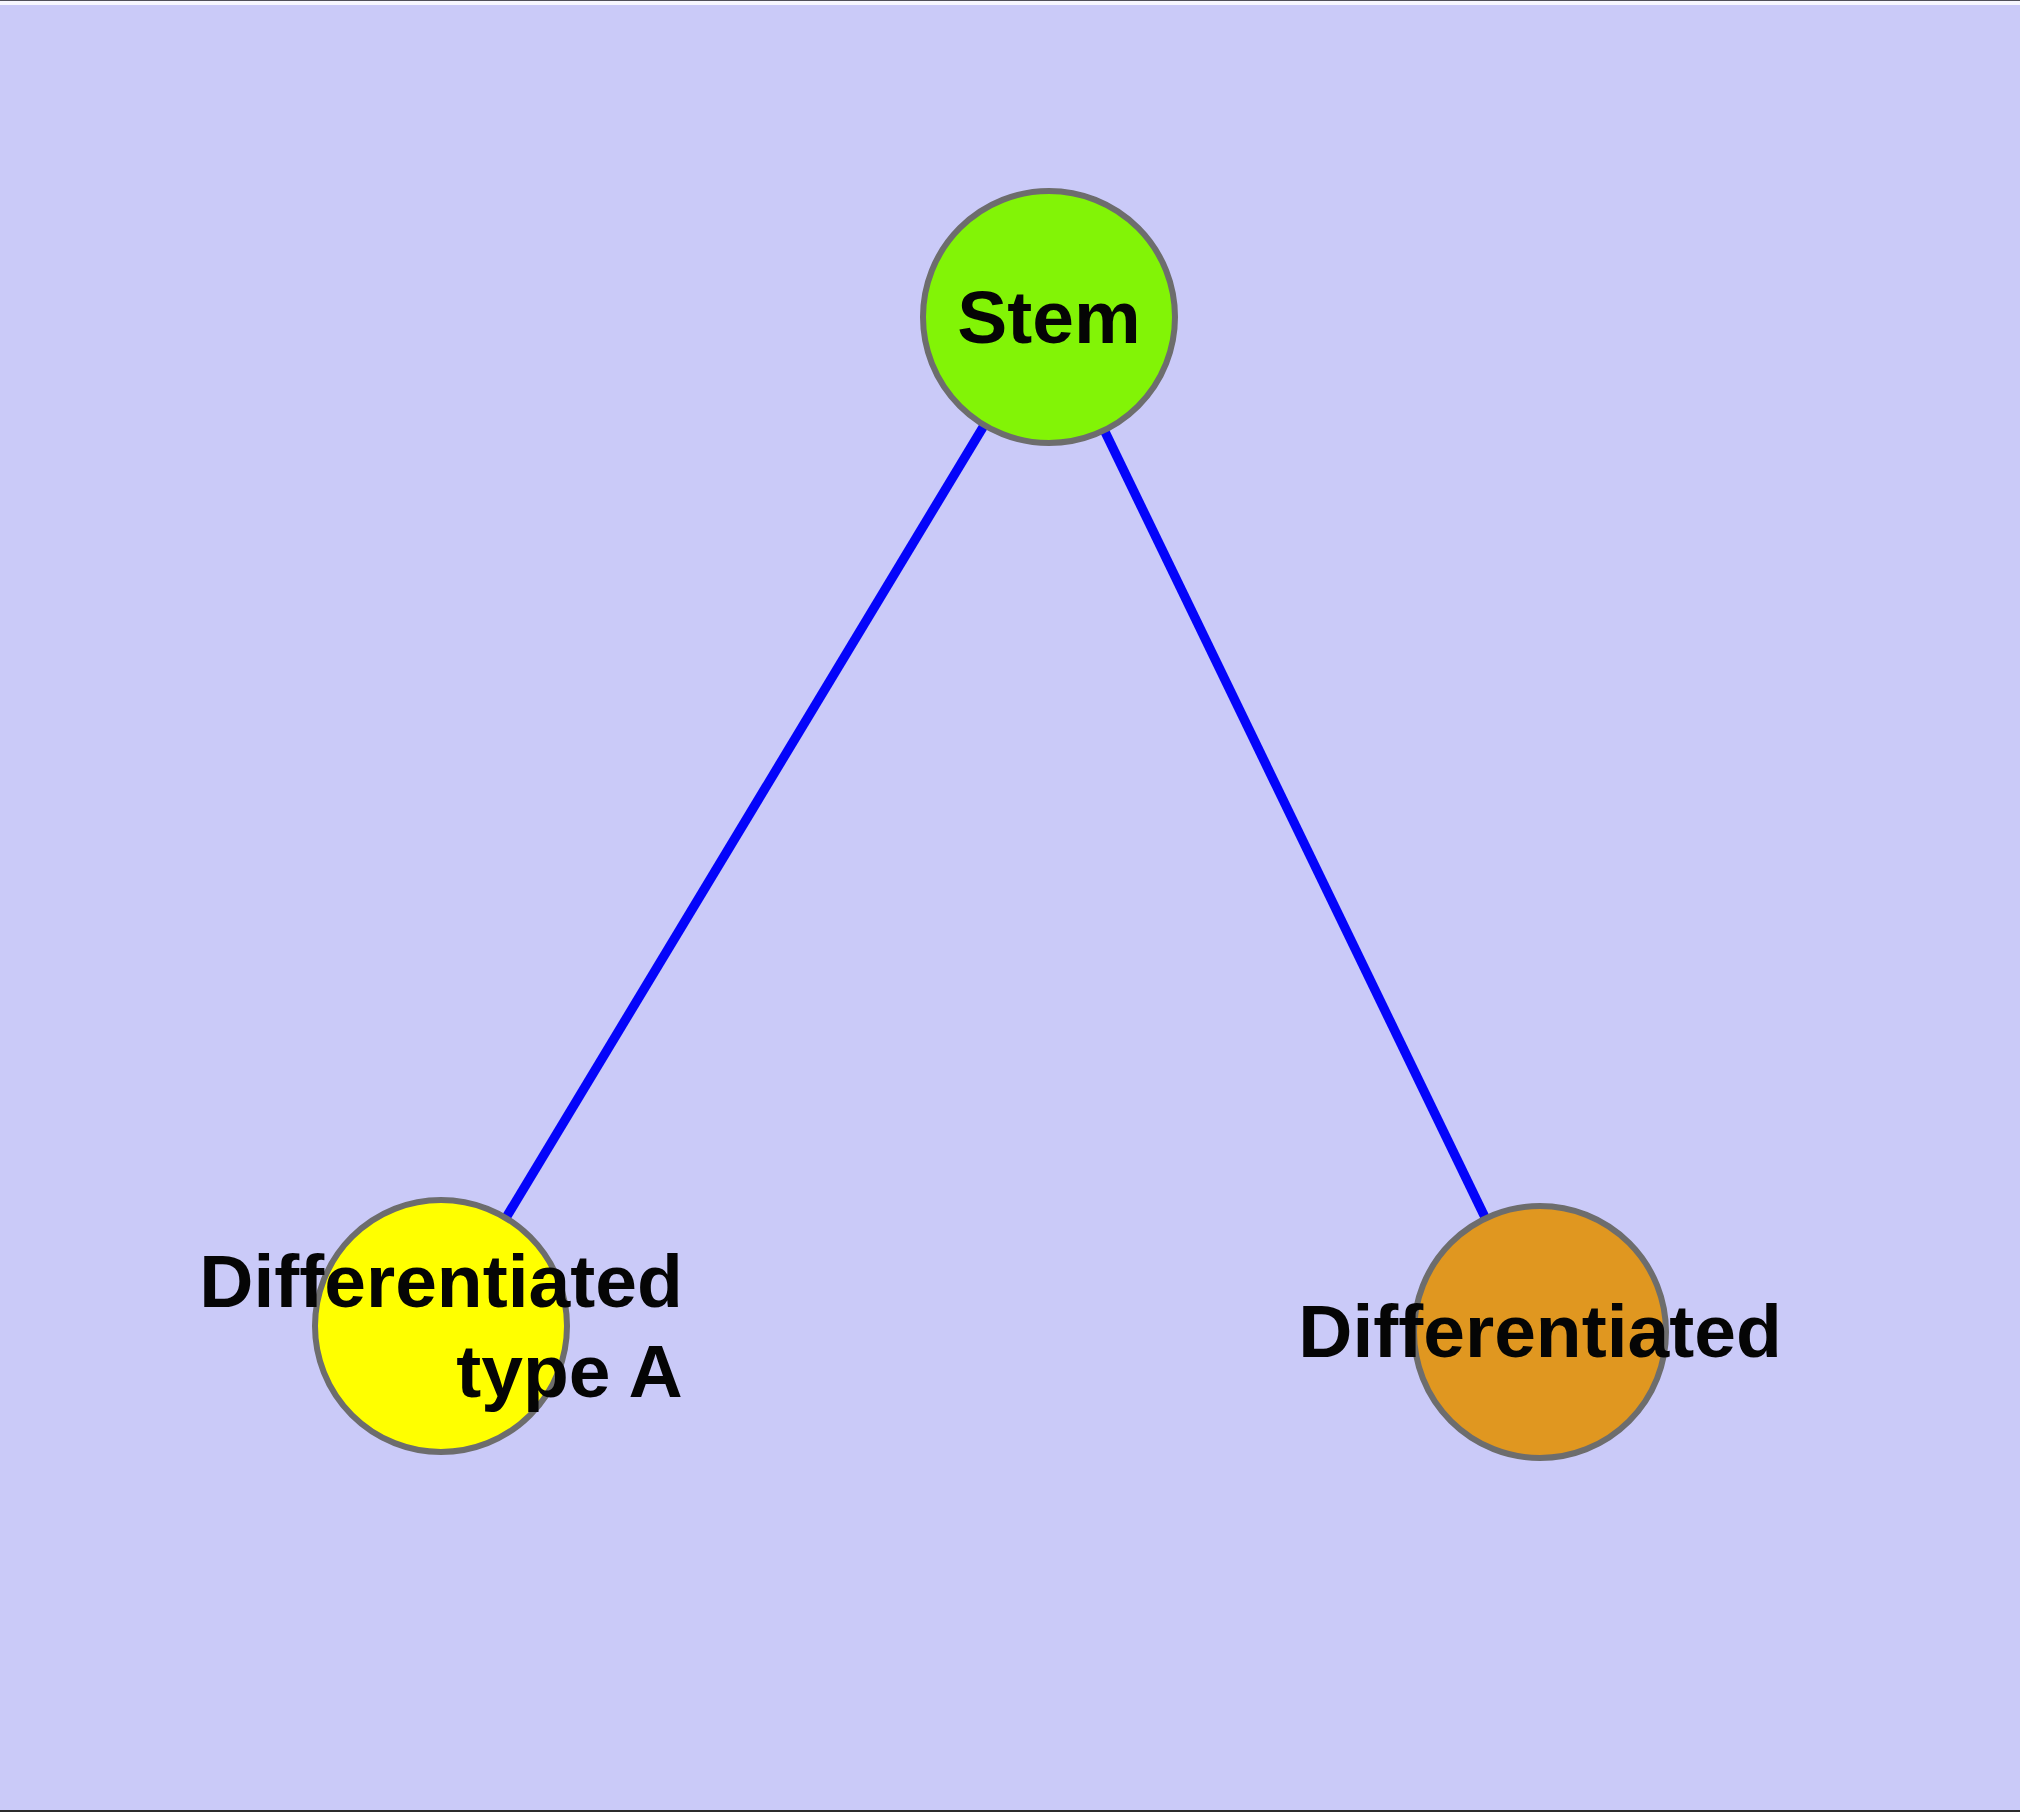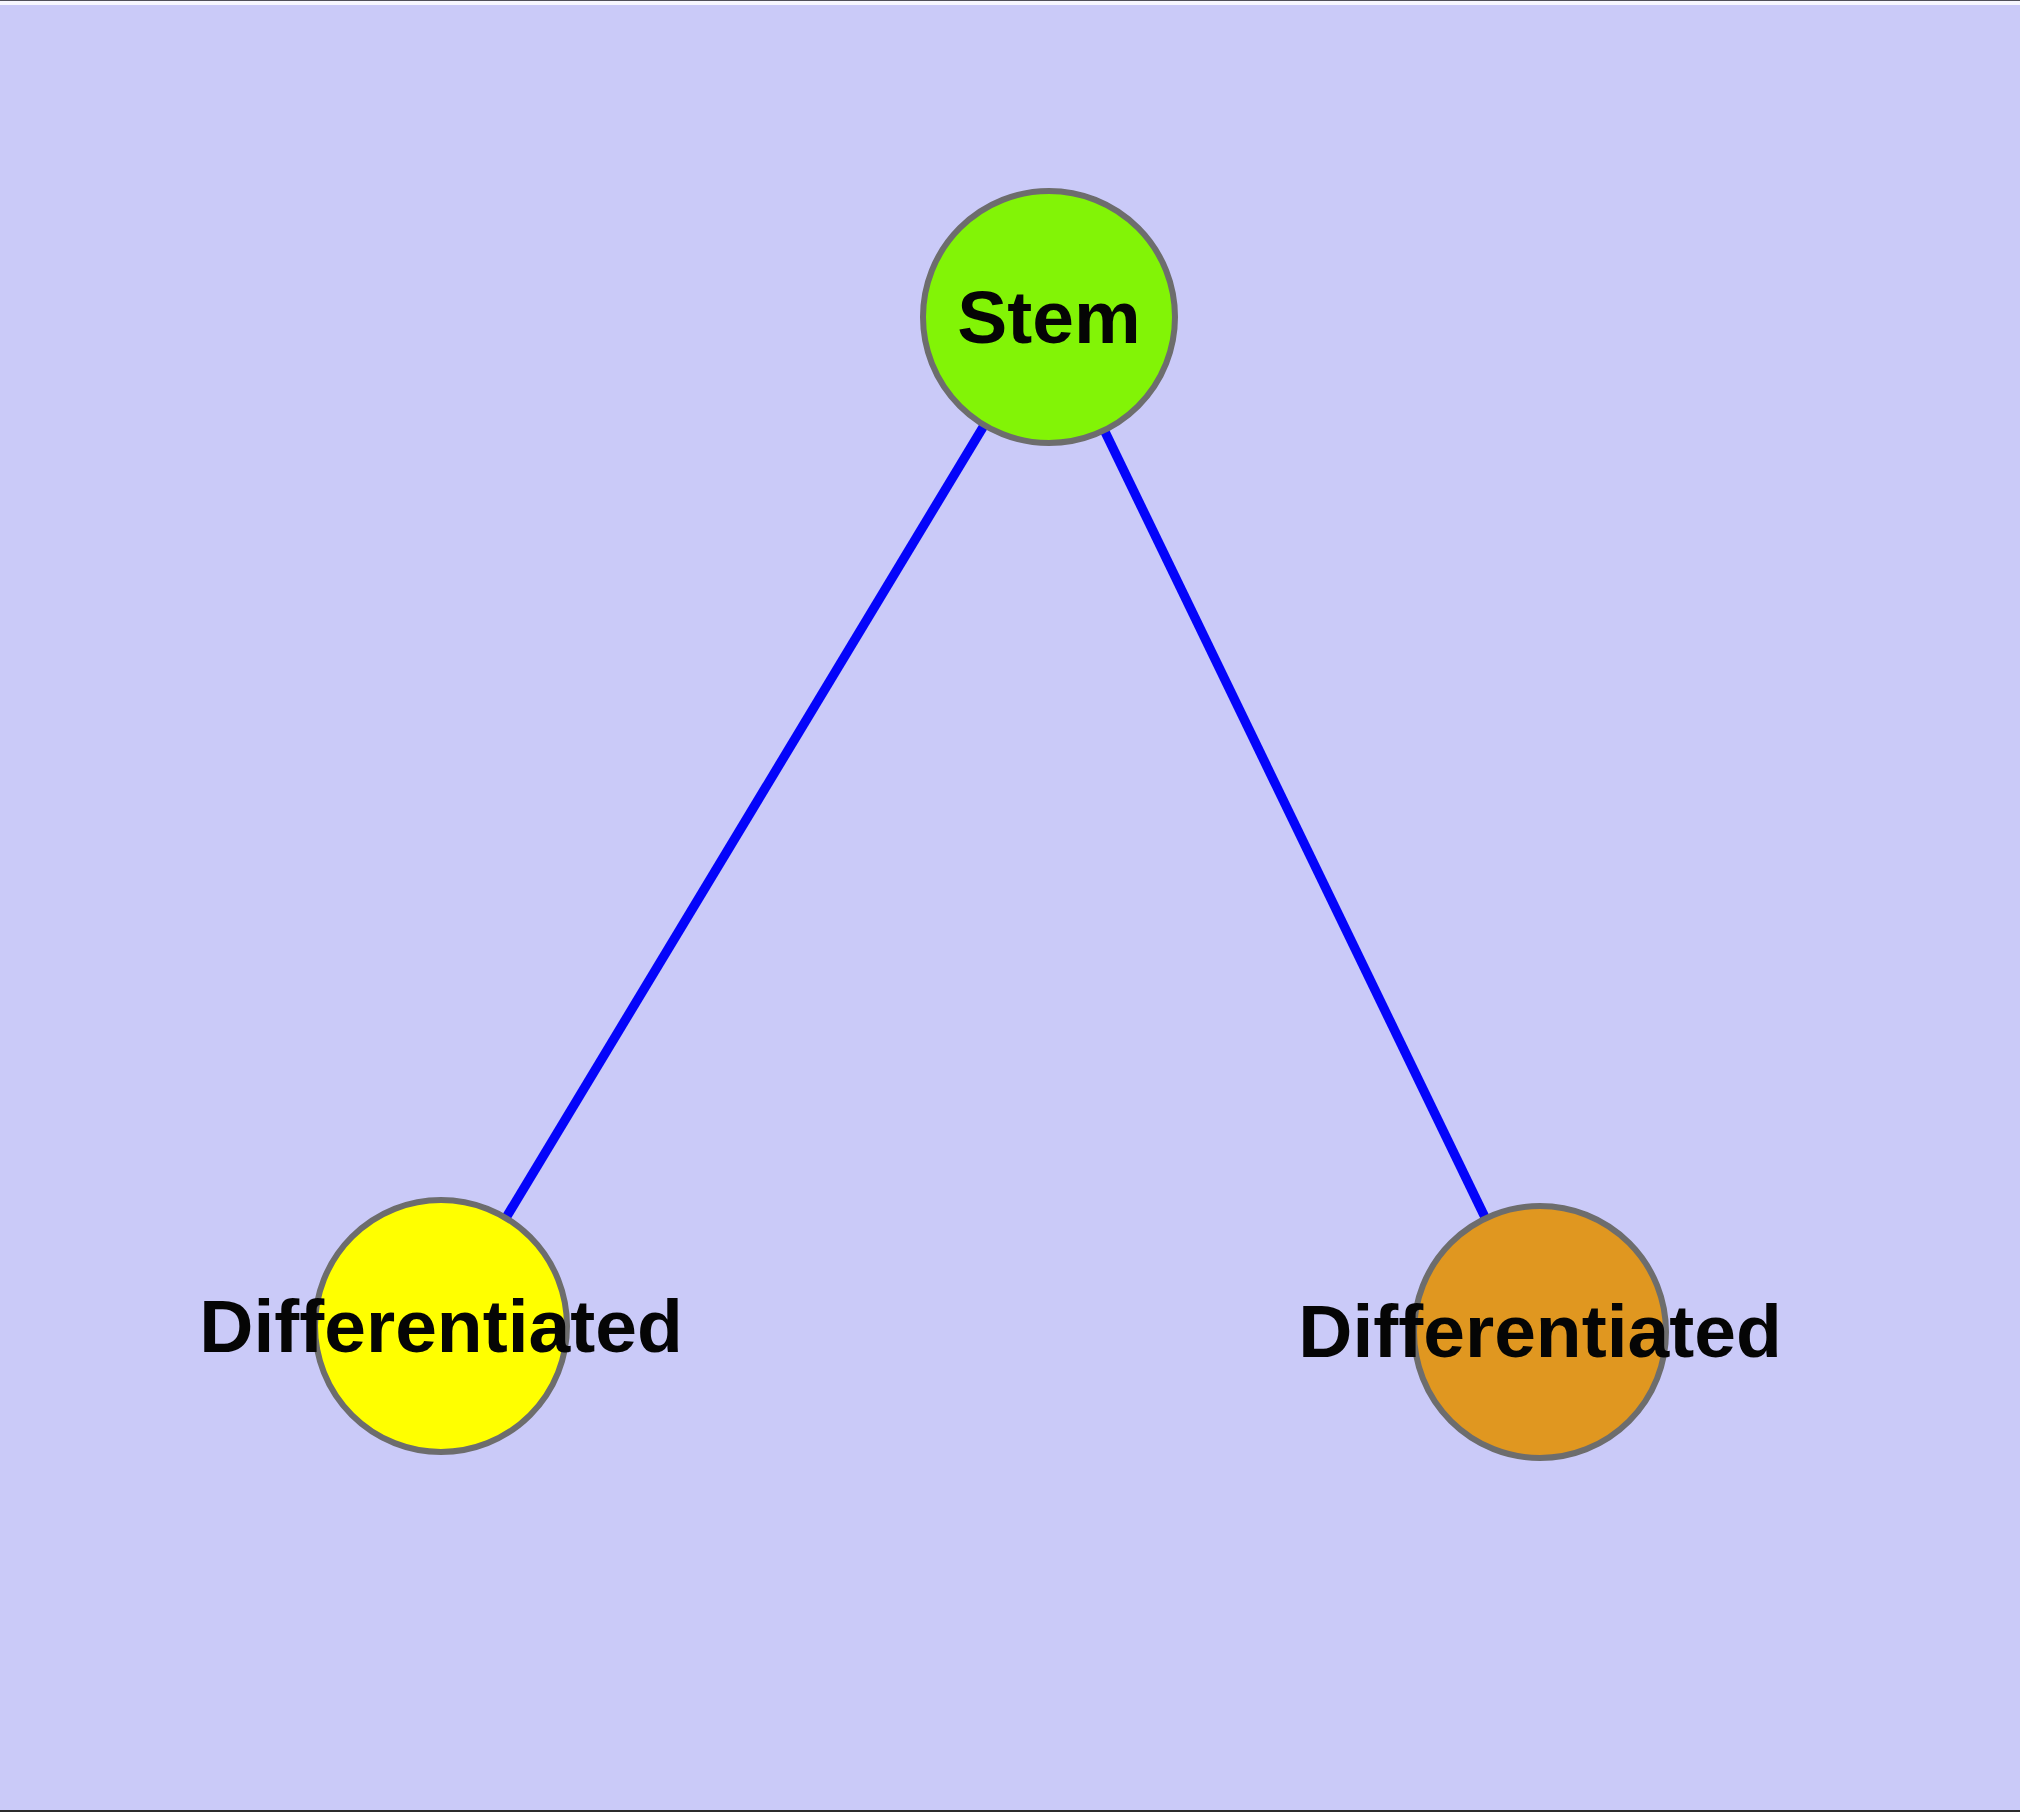--- a/index.html
+++ b/index.html
@@ -68,20 +68,21 @@
   </svg>
 
   <div class="node-circle" style="left: 920px; top: 188px; width: 258px; height: 258px; background: rgb(130, 244, 6); border-color: rgb(109, 109, 109); border-width: 6px;"></div>
   <div class="node-label" style="left: 1049px; top: 317px;">
     <span>Stem</span>
   </div>
 
   <div class="node-circle" style="left: 312px; top: 1197px; width: 258px; height: 258px; background: rgb(255, 255, 0); border-color: rgb(109, 109, 109); border-width: 6px;"></div>
   <div class="node-label" style="left: 441px; top: 1326px;">
     <span>Differentiated</span><br>
+    <span>type A</span>
   </div>
 
   <div class="node-circle" style="left: 1411px; top: 1203px; width: 258px; height: 258px; background: rgb(224, 151, 32); border-color: rgb(109, 109, 109); border-width: 6px;"></div>
   <div class="node-label" style="left: 1540px; top: 1331px;">
     <span>Differentiated</span><br>
   </div>
 
   <div class="bottom-strip"></div>
 
 </div>

